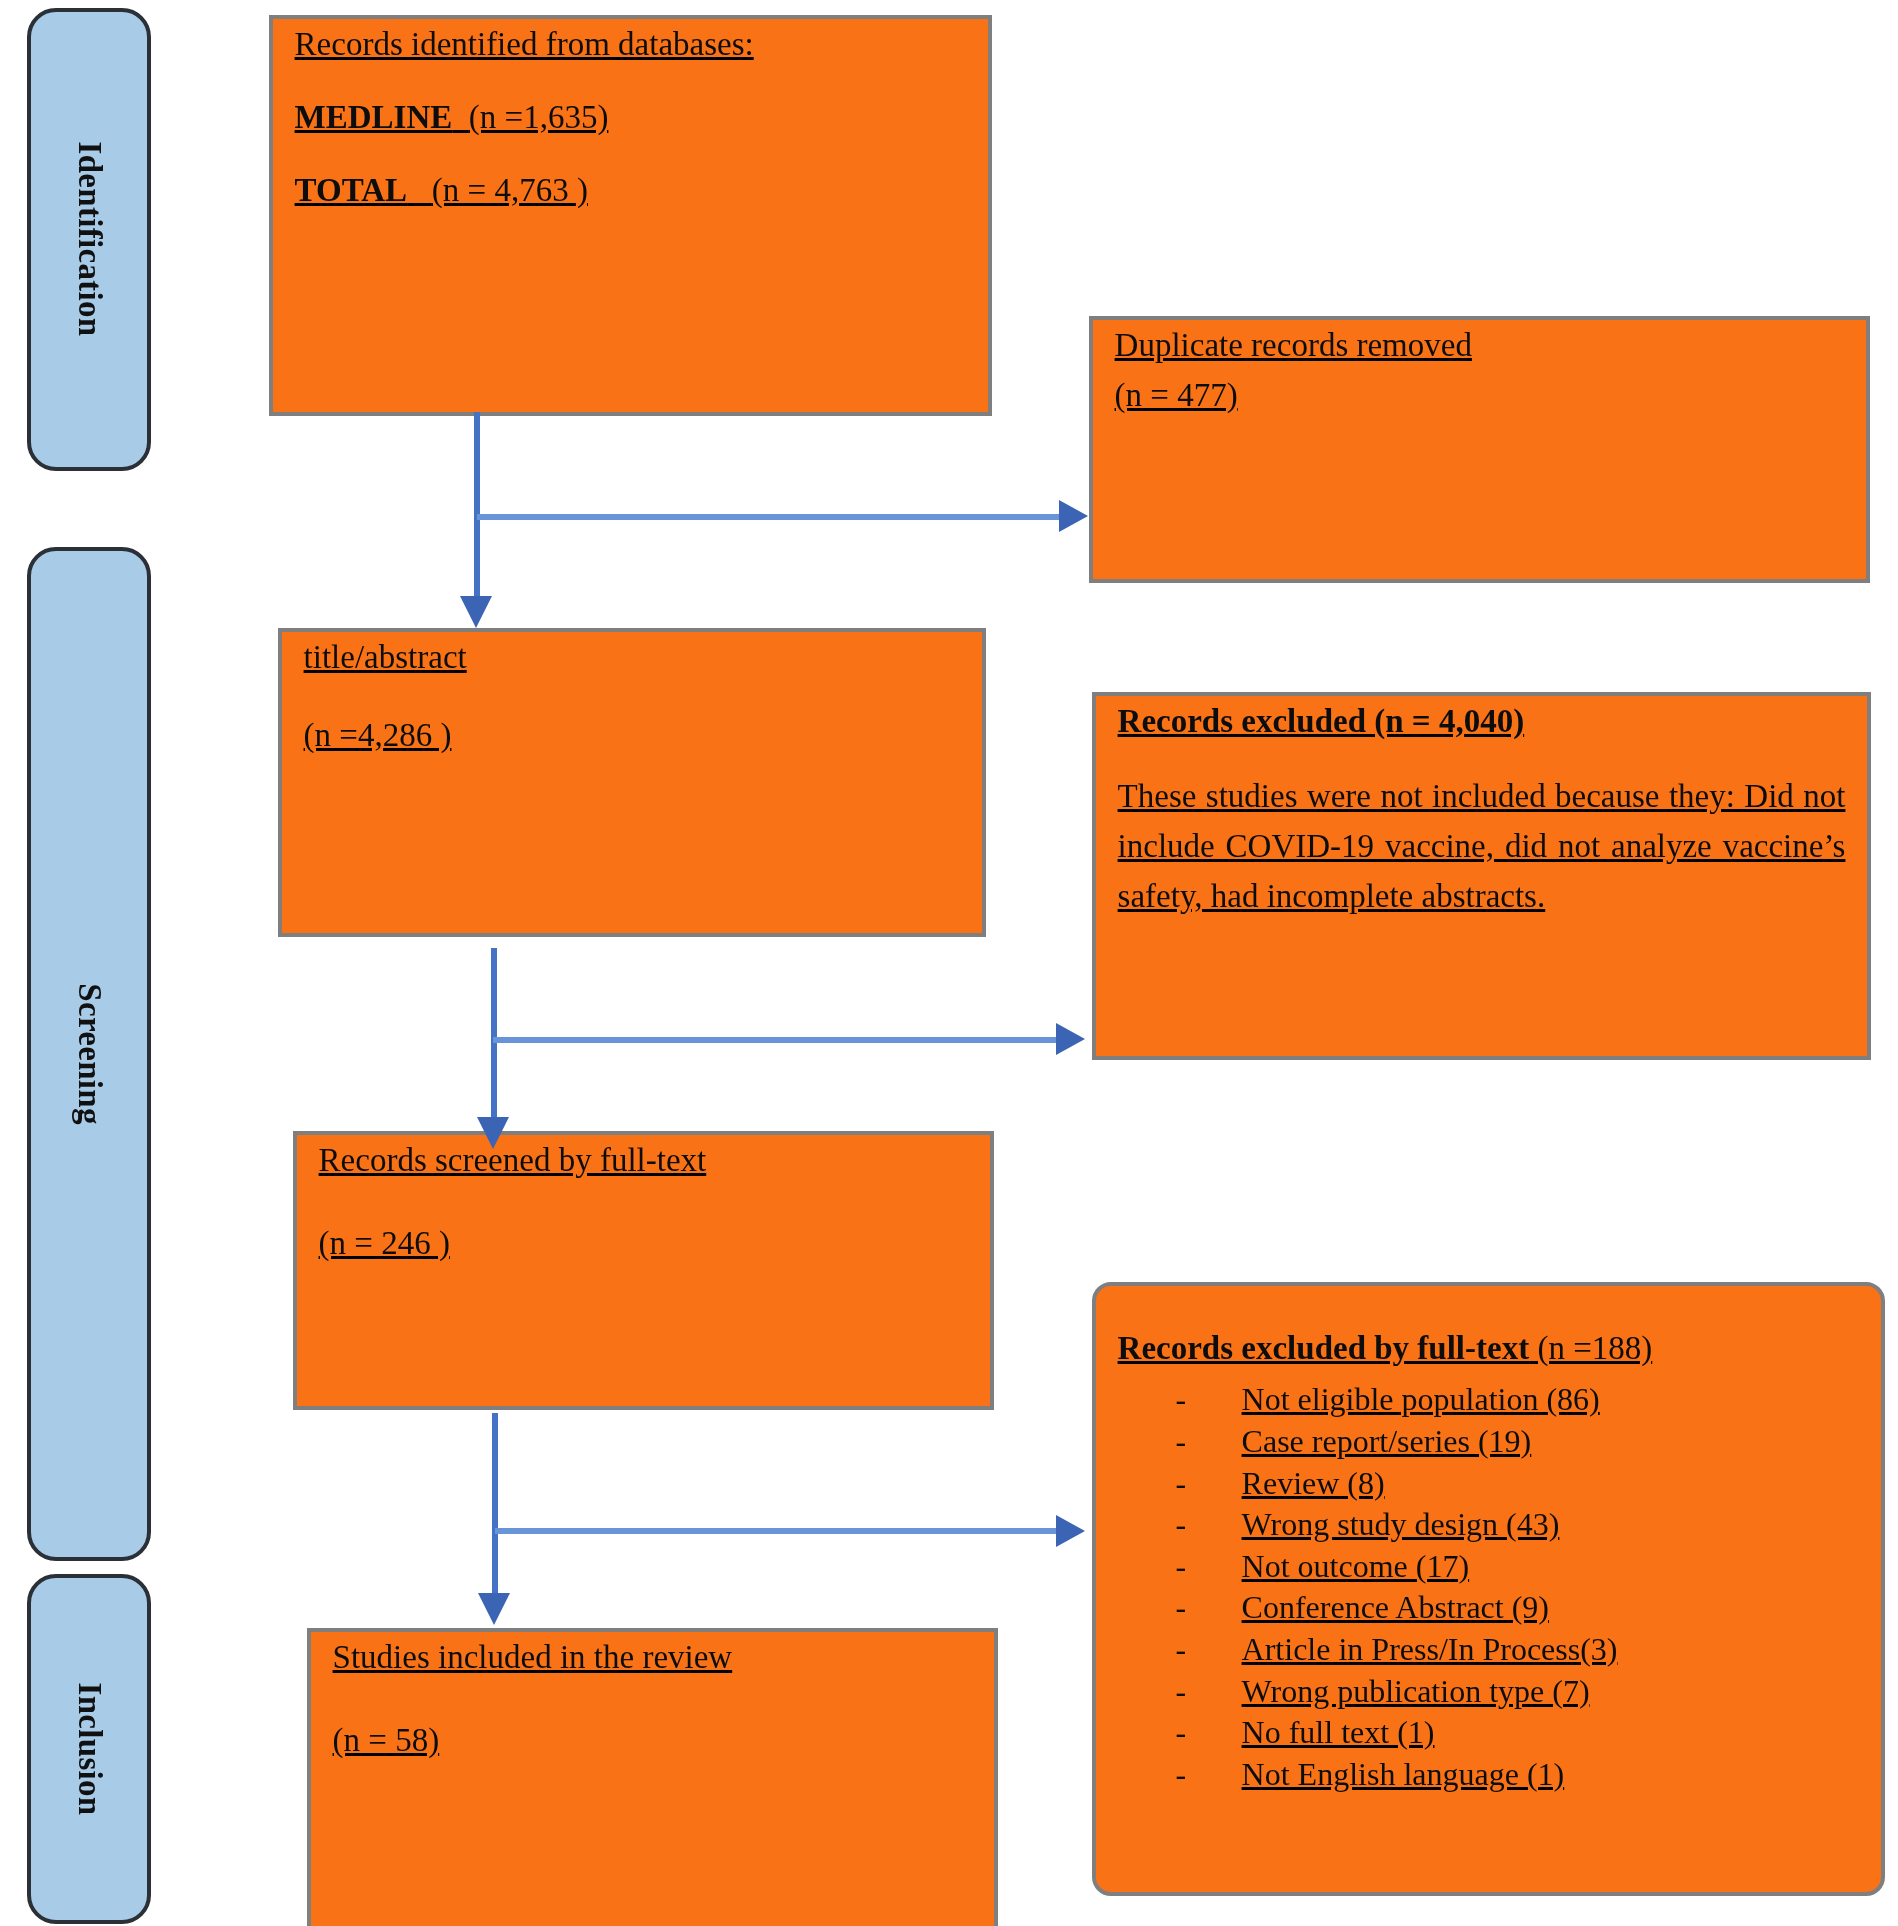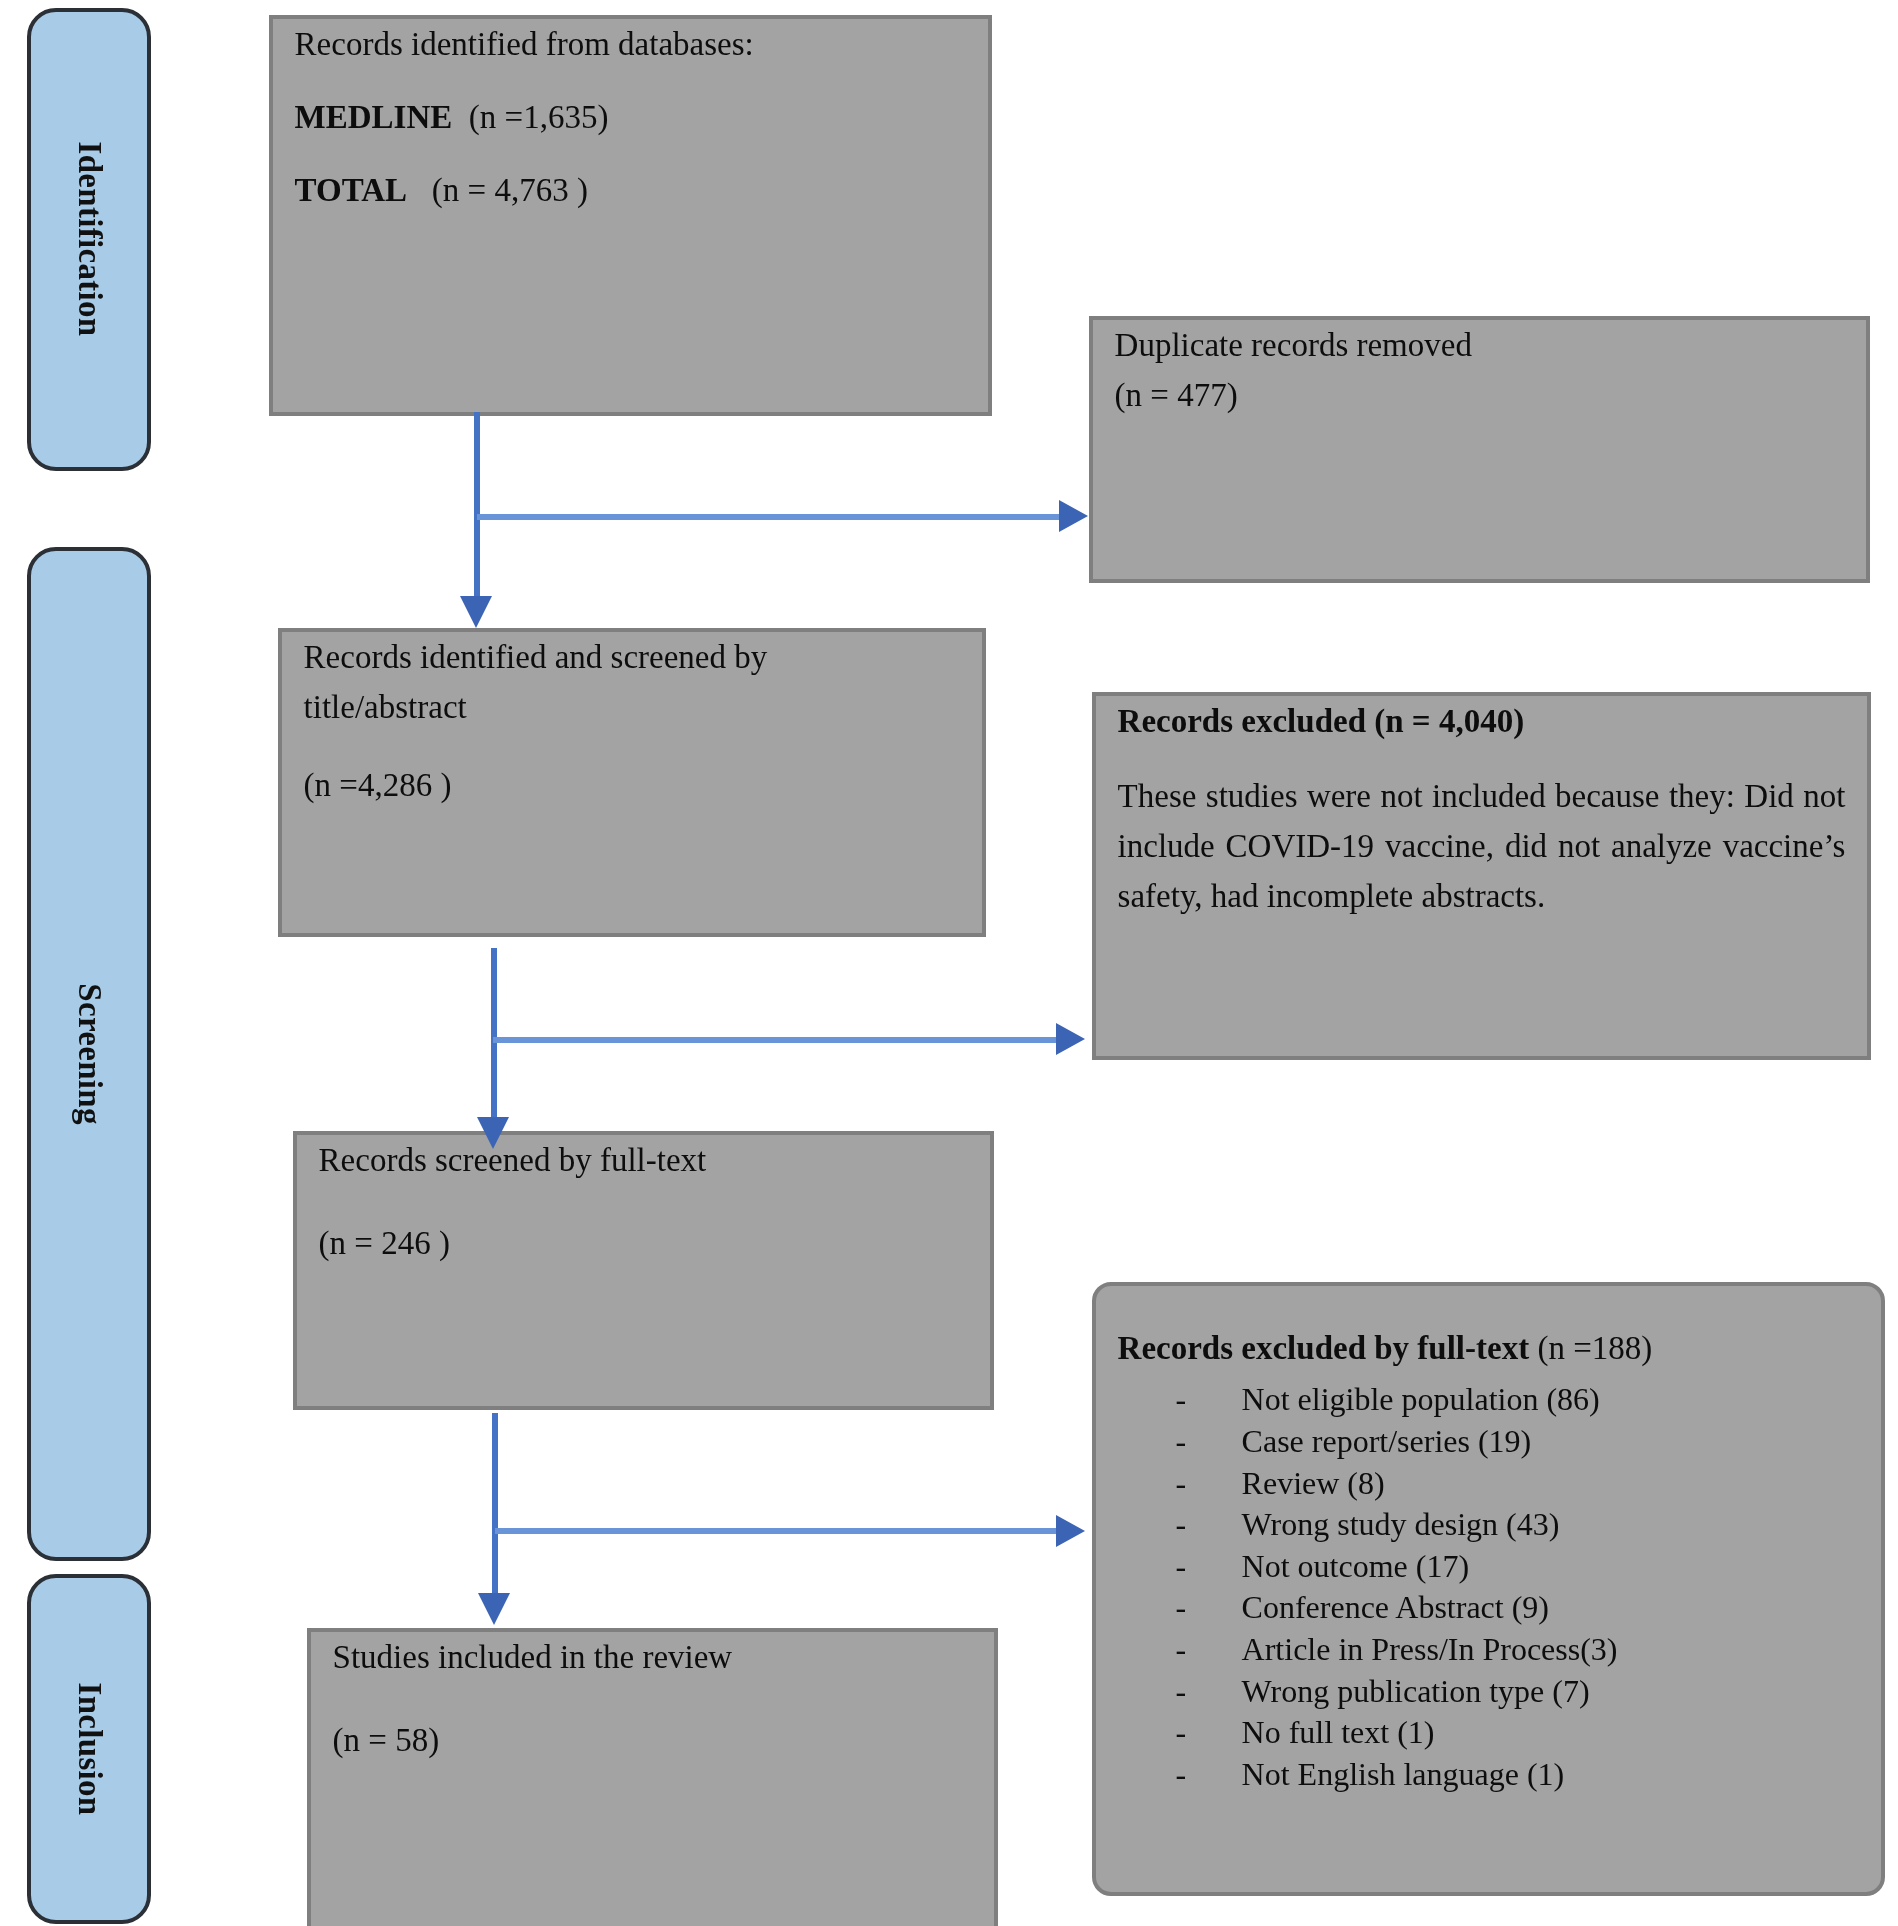--- a/index.html
+++ b/index.html
@@ -32,23 +32,24 @@
     white-space:nowrap;
     font-weight:bold;
     font-size:33px;
     color:#111111;
     letter-spacing:0.3px;
   }
 
   
   .box{
     position:absolute;
-    background:#a3a3a3;
+    background:#f97316;
     border:4.4px solid #7f7f7f;
     box-sizing:border-box;
+    text-decoration:underline;
   }
   .box .inner{
     padding:0 21.6px;
     font-size:33px;
     line-height:1.52;
     color:#0d0d0d;
   }
   .box p{margin:0 0 23px 0;}
   .box p:last-child{margin-bottom:0;}
   .pad-top-lg{padding-top:25px;}
@@ -137,21 +138,20 @@
 
   <div class="box" style="left:1089px; top:316px; width:781px; height:267px;">
     <div class="inner pad-top-xxl">
       <p style="margin-bottom:0;">Duplicate records removed</p>
       <p style="margin-bottom:0;">(n = 477)</p>
     </div>
   </div>
 
   <div class="box" style="left:278px; top:628px; width:708px; height:309px;">
     <div class="inner pad-top-xl">
-      <p style="margin-bottom:0;">Records identified and screened by</p>
       <p style="margin-bottom:28px;">title/abstract</p>
       <p style="margin-bottom:0;">(n =4,286 )</p>
     </div>
   </div>
 
   <div class="box" style="left:1092px; top:692px; width:779px; height:368px;">
     <div class="inner pad-top-md">
       <p style="margin-bottom:25px;"><b class="lbl">Records excluded (n = 4,040)</b></p>
       <p class="just" style="margin-bottom:0;">These studies were not included because they: Did not include COVID-19 vaccine, did not analyze vaccine’s safety, had incomplete abstracts.</p>
     </div>

